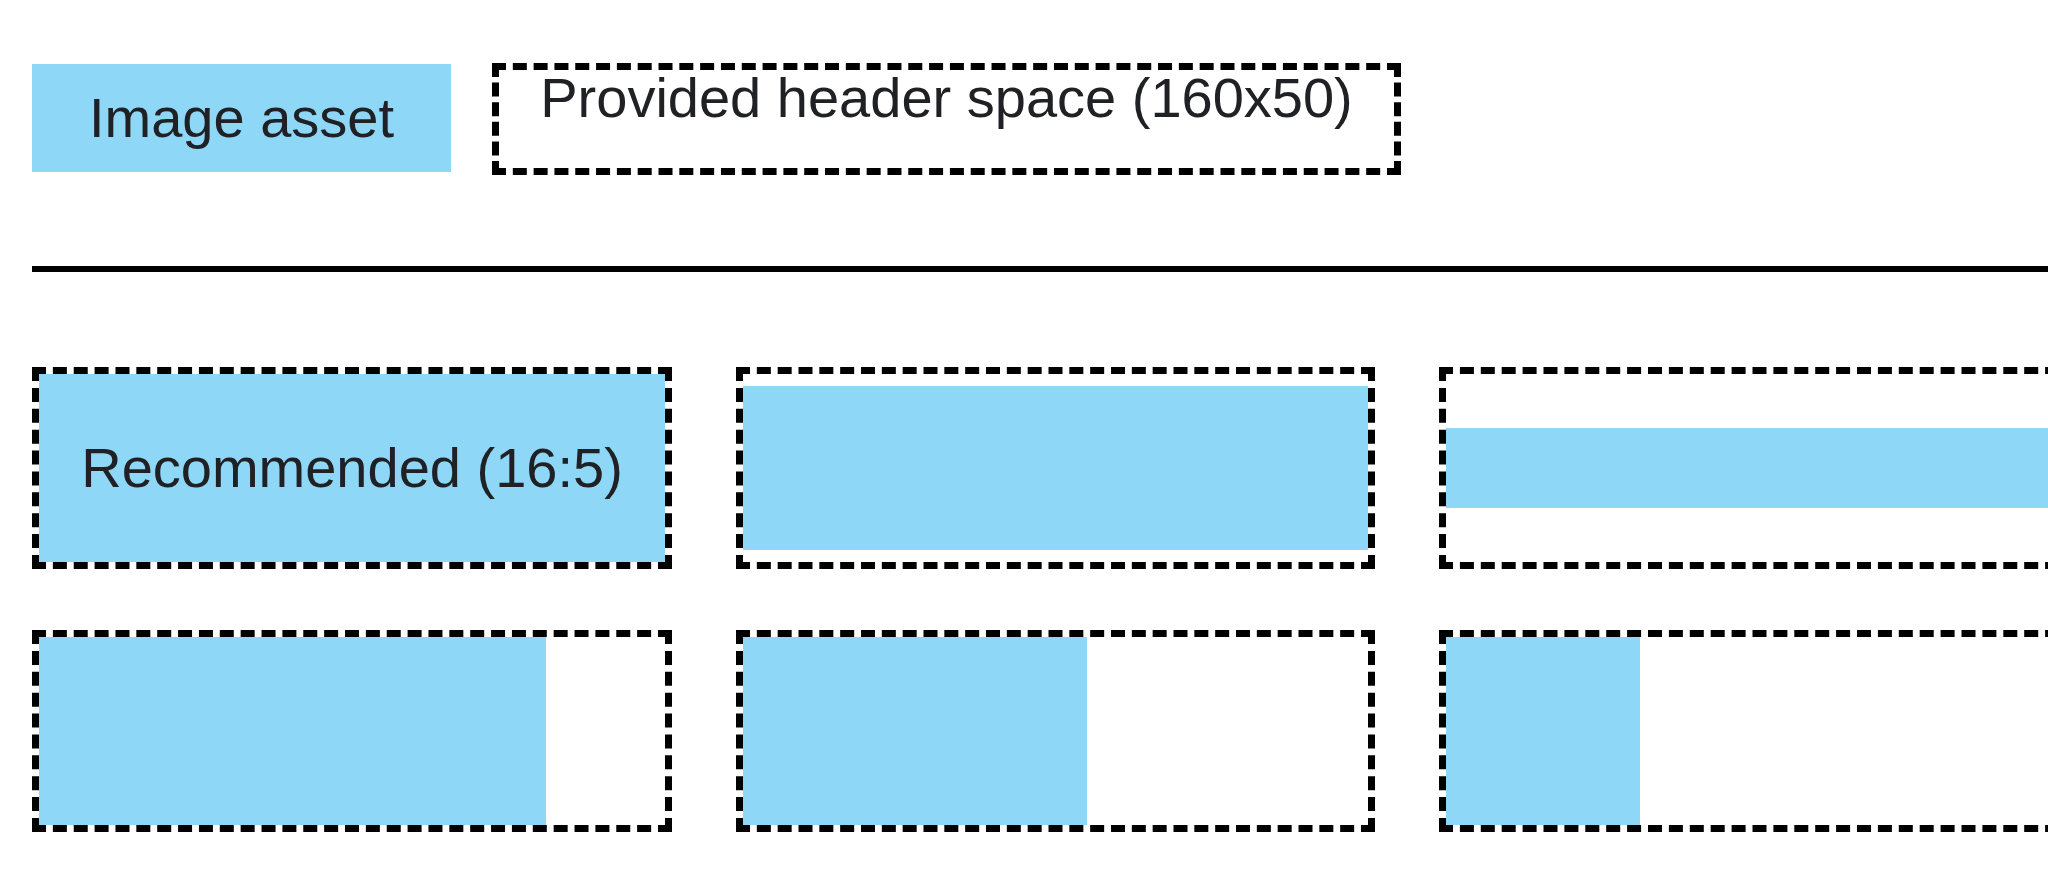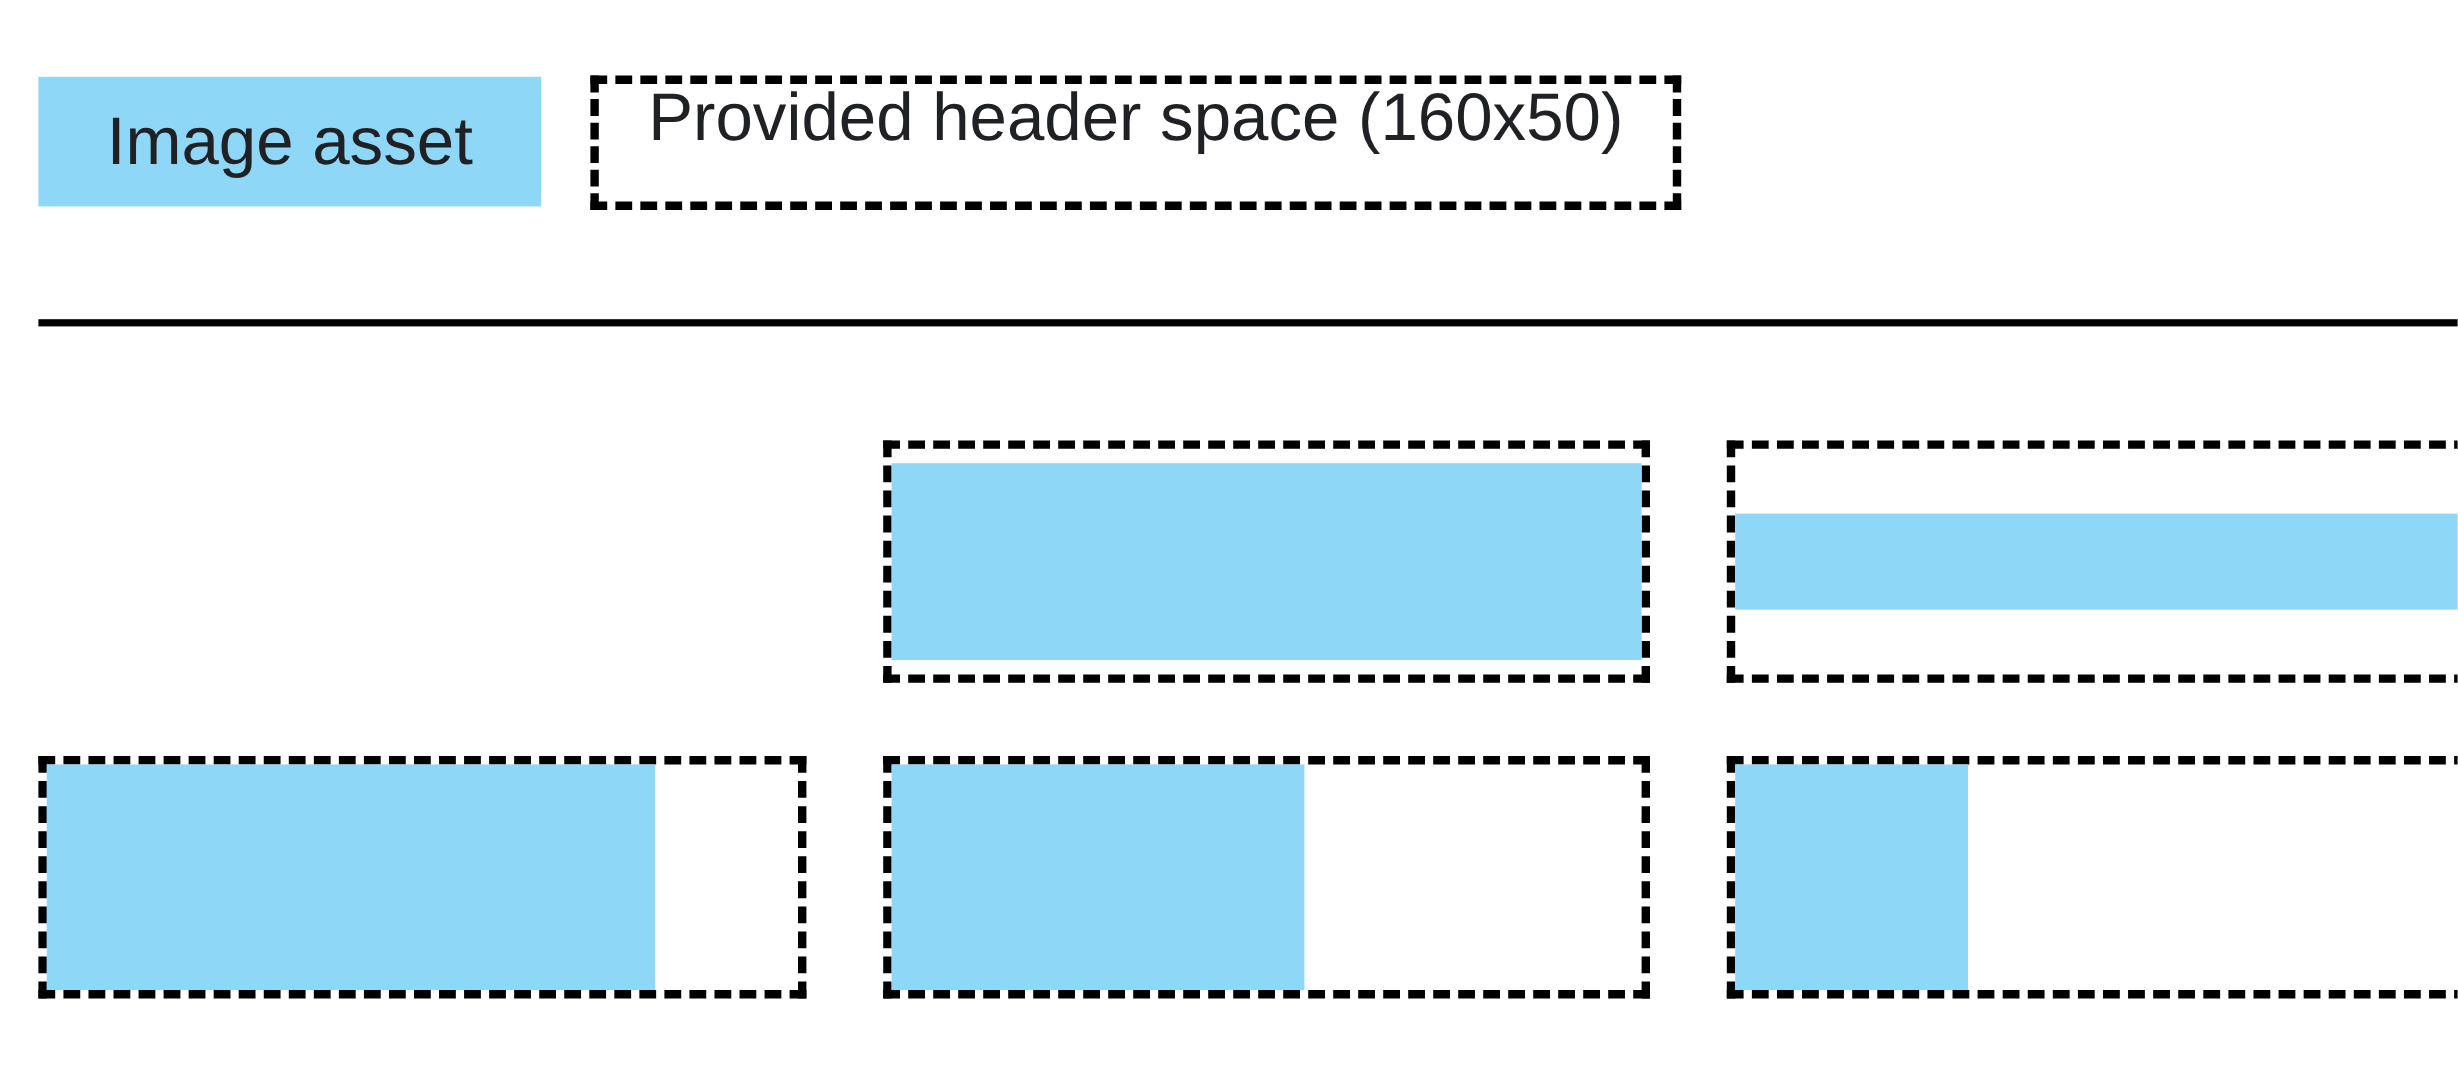--- a/index.html
+++ b/index.html
@@ -55,20 +55,26 @@
   <div class="legend-swatch">
     <span class="label">Image asset</span>
   </div>
 
   <div class="legend-dashed">
     <span class="label">Provided header space (160x50)</span>
   </div>
 
   <div class="divider"></div>
 
+  <div class="cell r1 c1">
+    <div class="fill" style="width: 100%; height: 100%;"></div>
+    <div class="cell-label">
+      <span class="label">Recommended (16:5)</span>
+    </div>
+  </div>
 
   <div class="cell r1 c2 v-center">
     <div class="fill" style="width: 100%; height: 87%;"></div>
   </div>
 
   <div class="cell r1 c3 v-center">
     <div class="fill" style="width: 100%; height: 43%;"></div>
   </div>
 
   <div class="cell r2 c1">

